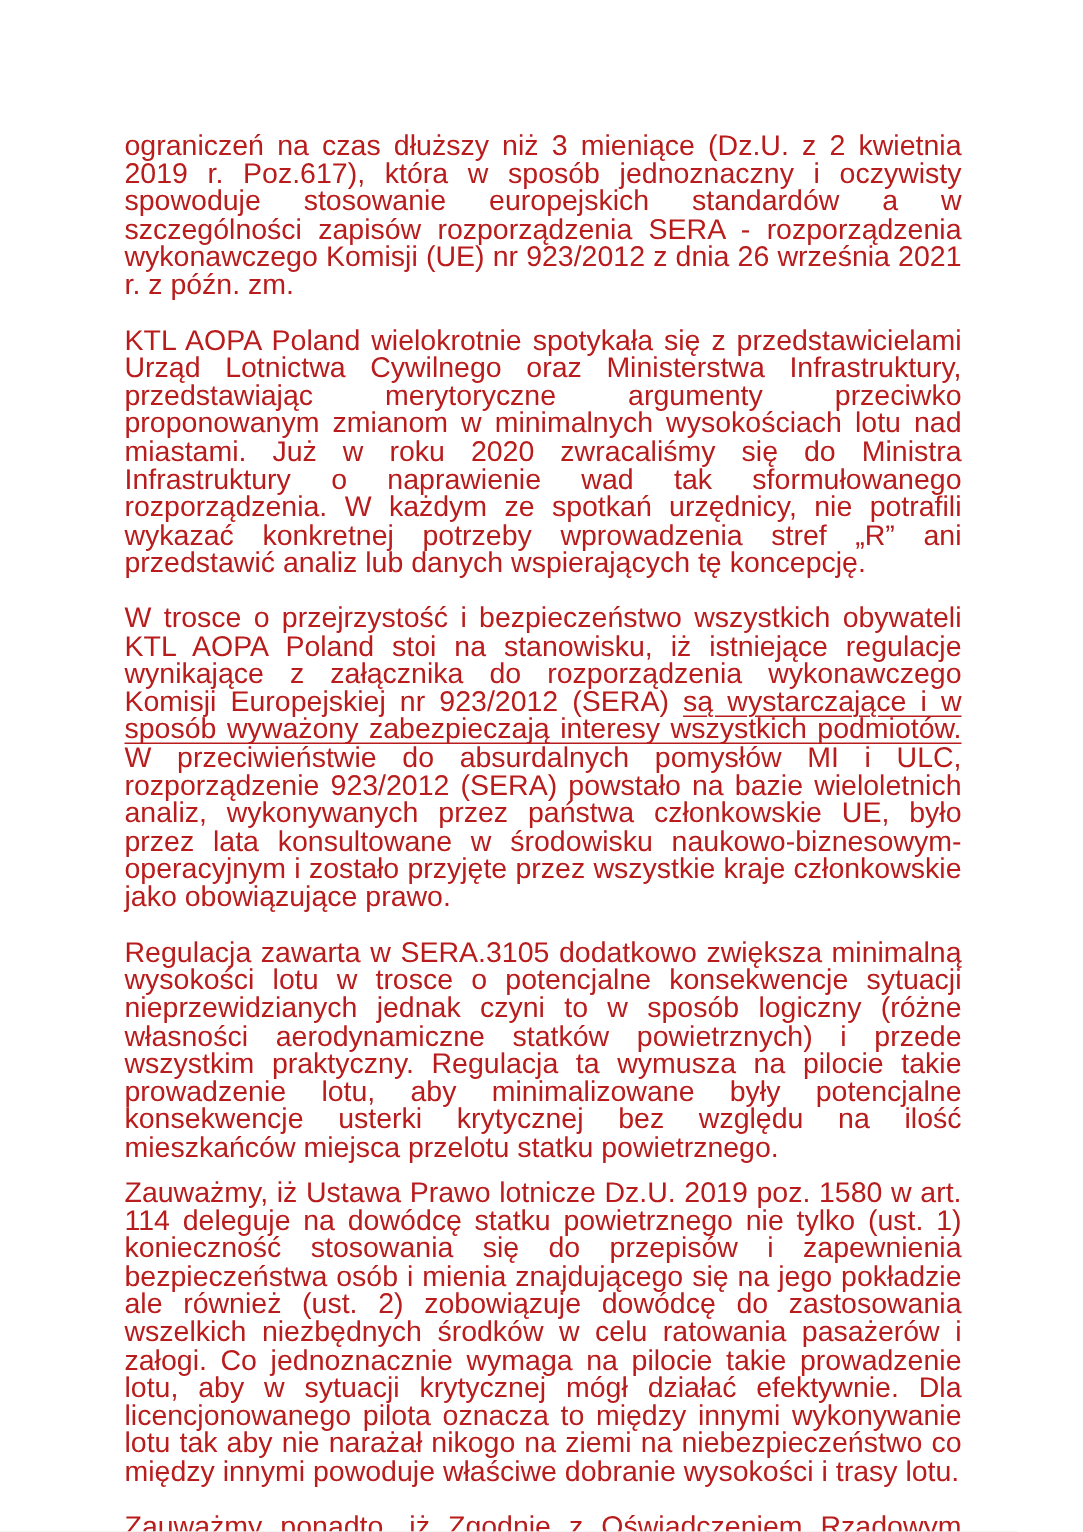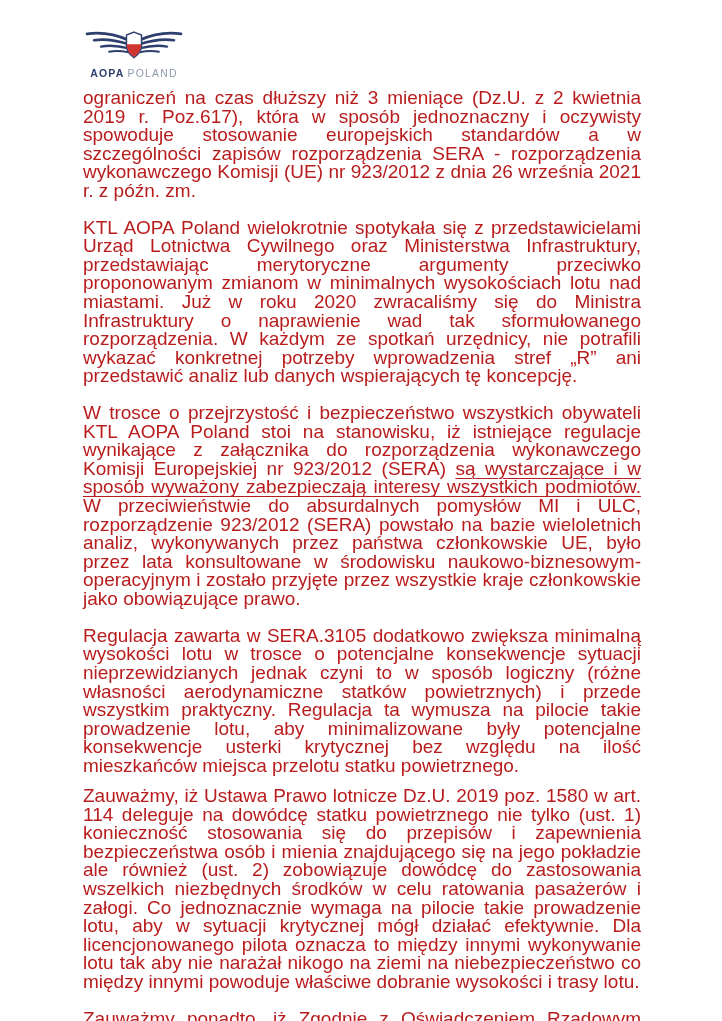--- a/index.html
+++ b/index.html
@@ -46,46 +46,20 @@
     text-decoration: underline;
     text-underline-offset: 2.5px;
     text-decoration-thickness: 1px;
   }
 </style>
 </head>
 <body>
 
 <div class="page">
 
-  <header class="logo">
-    <span>
-      <svg width="110" height="40" viewBox="0 0 190 68" xmlns="http://www.w3.org/2000/svg">
-        <g fill="none" stroke="#2e3f6e" stroke-linecap="round">
-
-          <path d="M104 24 Q140 8 176 13" stroke-width="5"></path>
-          <path d="M104 31 Q138 20 164 24" stroke-width="4.5"></path>
-          <path d="M104 38 Q132 31 152 35" stroke-width="4"></path>
-          <path d="M104 45 Q124 41 138 44" stroke-width="3.5"></path>
-
-          <path d="M86 24 Q50 8 14 13" stroke-width="5"></path>
-          <path d="M86 31 Q52 20 26 24" stroke-width="4.5"></path>
-          <path d="M86 38 Q58 31 38 35" stroke-width="4"></path>
-          <path d="M86 45 Q66 41 52 44" stroke-width="3.5"></path>
-        </g>
-
-        <g>
-          <path d="M95 10 L108 15 L108 32 Q108 46 95 54 Q82 46 82 32 L82 15 Z" fill="#ffffff" stroke="#2e3f6e" stroke-width="2.5"></path>
-          <path d="M82.5 31 L107.5 31 L107.5 32 Q107.5 45.4 95 53 Q82.5 45.4 82.5 32 Z" fill="#d0342e"></path>
-        </g>
-      </svg>
-    </span>
-    <div class="logo-text">
-      <span class="org">AOPA</span><span class="country">POLAND</span>
-    </div>
-  </header>
 
   <main class="body-text">
 
     <p>ograniczeń na czas dłuższy niż 3 mieniące (Dz.U. z 2 kwietnia 2019 r. Poz.617), która w sposób jednoznaczny i oczywisty spowoduje stosowanie europejskich standardów a w szczególności zapisów rozporządzenia SERA - rozporządzenia wykonawczego Komisji (UE) nr 923/2012 z dnia 26 września 2021 r. z późn. zm.</p>
 
     <p>KTL AOPA Poland wielokrotnie spotykała się z przedstawicielami Urząd Lotnictwa Cywilnego oraz Ministerstwa Infrastruktury, przedstawiając merytoryczne argumenty przeciwko proponowanym zmianom w minimalnych wysokościach lotu nad miastami. Już w roku 2020 zwracaliśmy się do Ministra Infrastruktury o naprawienie wad tak sformułowanego rozporządzenia. W każdym ze spotkań urzędnicy, nie potrafili wykazać konkretnej potrzeby wprowadzenia stref „R” ani przedstawić analiz lub danych wspierających tę koncepcję.</p>
 
     <p><span>W trosce o przejrzystość i bezpieczeństwo wszystkich obywateli KTL AOPA Poland stoi na stanowisku, iż istniejące regulacje wynikające z załącznika do rozporządzenia wykonawczego Komisji Europejskiej nr 923/2012 (SERA) </span><span class="u">są wystarczające i w sposób wyważony zabezpieczają interesy wszystkich podmiotów.</span><span> W przeciwieństwie do absurdalnych pomysłów MI i ULC, rozporządzenie 923/2012 (SERA) powstało na bazie wieloletnich analiz, wykonywanych przez państwa członkowskie UE, było przez lata konsultowane w środowisku naukowo-biznesowym-operacyjnym i zostało przyjęte przez wszystkie kraje członkowskie jako obowiązujące prawo.</span></p>
 
     <p class="no-gap">Regulacja zawarta w SERA.3105 dodatkowo zwiększa minimalną wysokości lotu w trosce o potencjalne konsekwencje sytuacji nieprzewidzianych jednak czyni to w sposób logiczny (różne własności aerodynamiczne statków powietrznych) i przede wszystkim praktyczny. Regulacja ta wymusza na pilocie takie prowadzenie lotu, aby minimalizowane były potencjalne konsekwencje usterki krytycznej bez względu na ilość mieszkańców miejsca przelotu statku powietrznego.</p>

